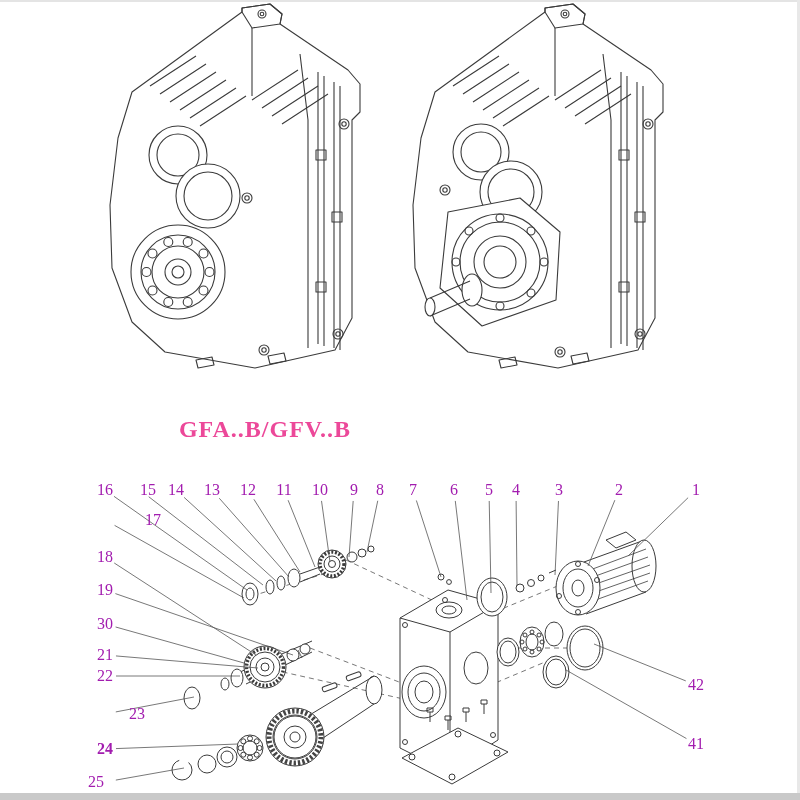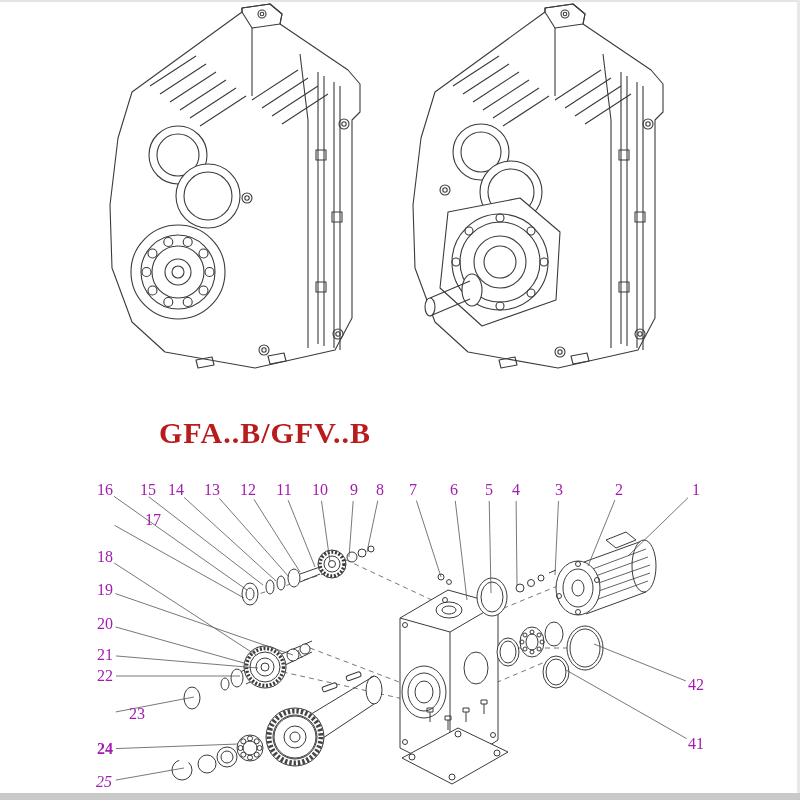--- a/index.html
+++ b/index.html
@@ -2,22 +2,22 @@
 <html><head>
 <meta charset="utf-8">
 <style>
   html,body{margin:0;padding:0;background:#fff;}
   #stage{
     position:relative;width:800px;height:800px;background:#ffffff;
     overflow:hidden;font-family:"Liberation Serif",serif;color:#1c1c1c;
   }
   #drawing-svg{position:absolute;left:0;top:0;}
   .model-label{
-    position:absolute;font-weight:bold;font-size:30px;letter-spacing:1px;
-    text-align:center;color:#b91c1c;font-family:"Liberation Serif",serif;
+    position:absolute;font-weight:bold;font-size:24px;letter-spacing:1px;
+    text-align:center;color:#ec4899;font-family:"Liberation Serif",serif;
   }
   .callout{
     position:absolute;transform:translate(-50%,-50%);
     font-size:16px;color:#a21caf;font-family:"Liberation Serif",serif;
     line-height:1;user-select:none;
   }
   .edge{position:absolute;background:#c9c9c9;}
   .edge.top{left:0;top:0;width:800px;height:2px;background:#e4e4e4;}
   .edge.right{right:0;top:0;width:3px;height:800px;background:#e8e8e8;}
   .edge.bottom{left:0;bottom:0;width:800px;height:7px;background:#c9c9c9;}
@@ -336,22 +336,22 @@
       <span class="callout" style="left: 413px; top: 490px;">7</span>
       <span class="callout" style="left: 454px; top: 490px;">6</span>
       <span class="callout" style="left: 489px; top: 490px;">5</span>
       <span class="callout" style="left: 516px; top: 490px;">4</span>
       <span class="callout" style="left: 559px; top: 490px;">3</span>
       <span class="callout" style="left: 619px; top: 490px;">2</span>
       <span class="callout" style="left: 696px; top: 490px;">1</span>
       <span class="callout" style="left: 105px; top: 520px; margin-left: 48px;">17</span>
       <span class="callout" style="left: 105px; top: 557px;">18</span>
       <span class="callout" style="left: 105px; top: 590px;">19</span>
-      <span class="callout" style="left: 105px; top: 624px;">20</span>
+      <span class="callout" style="left: 105px; top: 624px;">30</span>
       <span class="callout" style="left: 105px; top: 655px;">21</span>
       <span class="callout" style="left: 105px; top: 676px;">22</span>
       <span class="callout" style="left: 105px; top: 714px; margin-left: 32px;">23</span>
       <span class="callout" style="left: 105px; top: 749px; font-weight: bold;">24</span>
-      <span class="callout" style="left: 104px; top: 782px; font-style: italic;">25</span>
+      <span class="callout" style="left: 96px; top: 782px;">25</span>
       <span class="callout" style="left: 696px; top: 685px;">42</span>
       <span class="callout" style="left: 696px; top: 744px;">41</span>
     </div>
 </div>
 
 </body></html>

